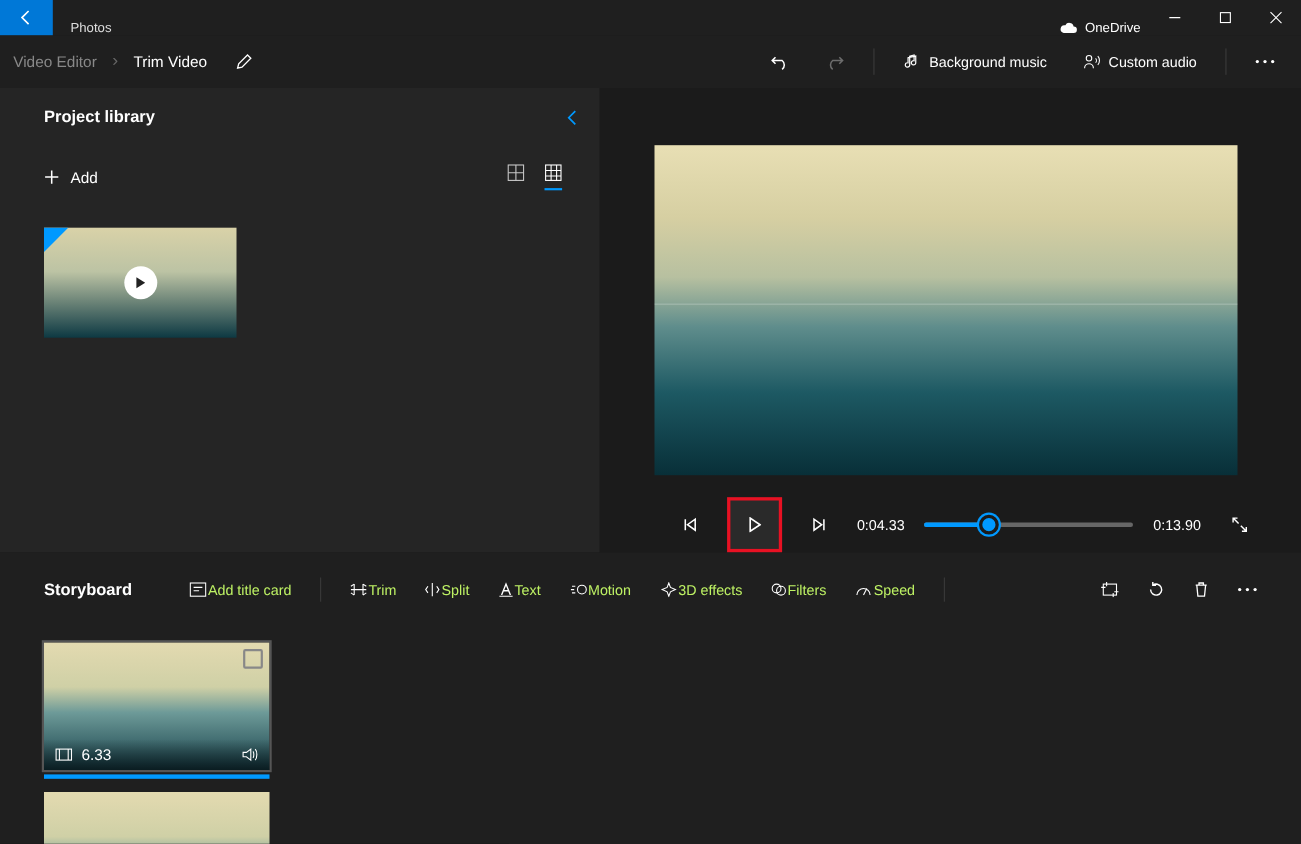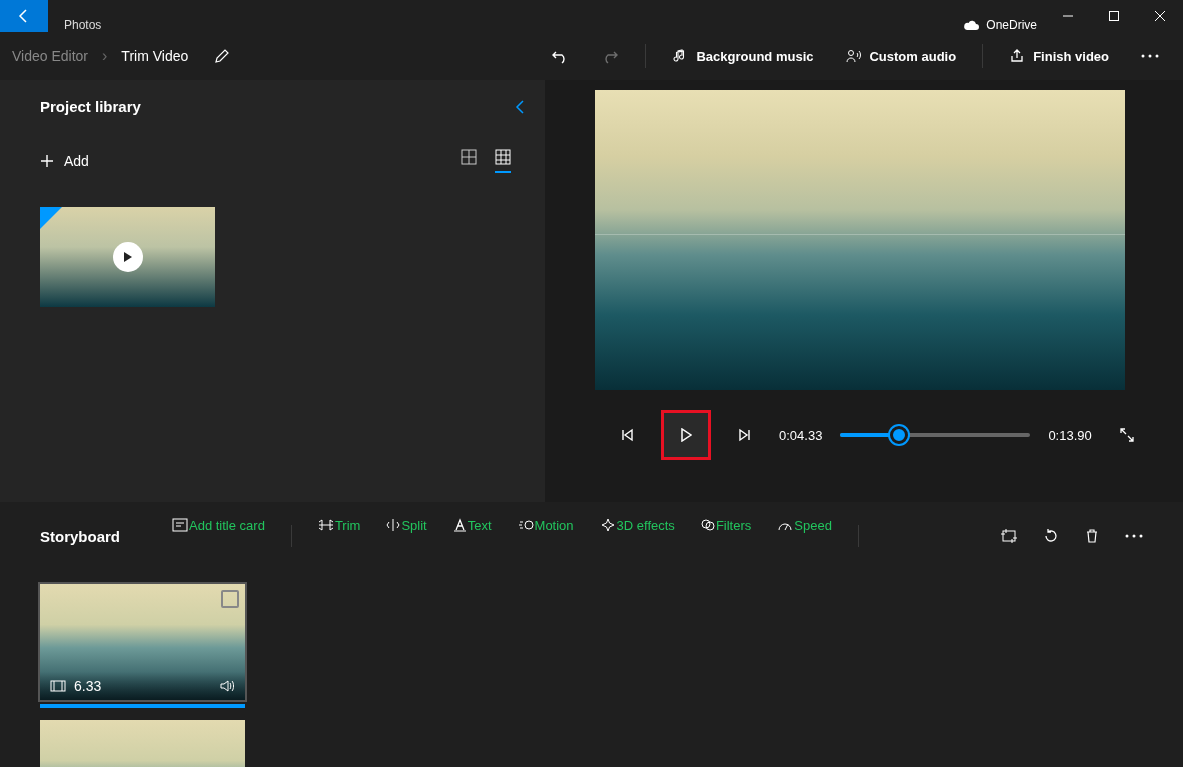--- a/index.html
+++ b/index.html
@@ -13,61 +13,61 @@
   .onedrive { display:flex; align-items:center; gap:6px; font-size:12px; color:#fff; margin-right:8px; }
   .winctl { width:46px; height:32px; display:flex; align-items:center; justify-content:center; color:#fff; }
   .winctl svg { stroke:#fff; }
 
   
   .cmdbar { height:48px; background:#1f1f1f; display:flex; align-items:center; padding:0 12px; gap:8px; }
   .bc-item { font-size:14px; color:#888; }
   .bc-item.active { color:#fff; }
   .bc-sep { color:#666; margin:0 6px; }
   .cmdbar .spacer { flex:1; }
-  .cmd-btn { display:flex; align-items:center; gap:8px; padding:0 12px; height:40px; font-size:13px; color:#fff;font-weight:bold; }
+  .cmd-btn { display:flex; align-items:center; gap:8px; padding:0 12px; height:40px; font-size:13px; color:#fff; }
   .cmd-btn.dis { opacity:.35; }
   .cmd-sep { width:1px; height:24px; background:#3a3a3a; margin:0 6px; }
   .edit-icon { margin-left:18px; }
 
   
   .main { display:flex; height:calc(100% - 32px - 48px - 265px); }
   .lib-panel { width:545px; background:#252525; margin:0; padding:18px 20px 0 40px; position:relative; }
   .lib-head { display:flex; align-items:center; justify-content:space-between; }
   .lib-title { font-size:15px; font-weight:600; }
   .collapse-btn { color:#0078d7; font-size:16px; }
   .lib-tools { display:flex; align-items:center; justify-content:space-between; margin-top:34px; padding-right:14px;gap:32px; }
   .add-btn { display:flex; align-items:center; gap:10px; font-size:14px; color:#fff; }
   .view-btns { display:flex; gap:18px; }
   .view-btn { opacity:.75; }
   .view-btn.sel { border-bottom:2px solid #0099ff; padding-bottom:6px; opacity:1; }
   .lib-thumb { margin-top:34px; width:175px; height:100px; position:relative; background:linear-gradient(180deg,#d9d2a8 0%,#bcc3a4 40%,#0d3943 100%); }
   .lib-thumb .corner { position:absolute; top:0; left:0; width:0; height:0; border-top:22px solid #0099ff; border-right:22px solid transparent; }
   .lib-thumb .play { position:absolute; top:50%; left:50%; transform:translate(-50%,-50%); width:30px; height:30px; border-radius:50%; background:#fff; display:flex; align-items:center; justify-content:center; }
 
-  .preview-panel { flex:1; background:#1b1b1b; padding:10px 30px 0 50px; display:flex; flex-direction:column; }
+  .preview-panel { flex:1; background:#1b1b1b; padding:10px 30px 0 50px; display:flex; flex-direction:column;justify-content:flex-end; }
   .preview-img { width:530px; height:300px; background:
      linear-gradient(180deg,#e8dfb4 0%, #d6cfa2 22%, #b7c0a0 40%, #5f8d8c 55%, #1d5963 75%, #082f38 100%);
      position:relative;
   }
   .preview-img::after { content:""; position:absolute; left:0; right:0; top:48%; height:1px; background:rgba(255,255,255,.25); }
 
   .play-row { display:flex; align-items:center; gap:18px; margin-top:20px; padding-left:16px; }
   .pc-btn { width:32px; height:32px; display:flex; align-items:center; justify-content:center; color:#fff; }
   .pc-btn.play-main { width:50px; height:50px; border:3px solid #e81123; background:#2a2a2a; }
   .time { font-size:13px; color:#fff; }
   .scrub { position:relative; width:190px; height:4px; background:#666; border-radius:2px; }
   .scrub .fill { position:absolute; left:0; top:0; bottom:0; width:31%; background:#0099ff; border-radius:2px; }
   .scrub .knob { position:absolute; top:50%; left:31%; transform:translate(-50%,-50%); width:18px; height:18px; border-radius:50%; background:#0099ff; border:3px solid #1b1b1b; box-shadow:0 0 0 2px #0099ff; }
   .fs-btn { margin-left:auto; margin-right:10px; }
 
   
   .storyboard { height:265px; background:#1f1f1f; padding:14px 40px 0 40px; }
   .sb-bar { display:flex; align-items:center; gap:6px; height:40px; }
   .sb-title { font-size:15px; font-weight:600; margin-right:36px; }
-  .sb-btn { display:flex; gap:1px; padding:0 10px; height:36px; font-size:13px; color:#22c55e; }
+  .sb-btn { display:flex; align-items:center; gap:1px; padding:0 10px; height:36px; font-size:13px; color:#bef264; }
   .sb-sep { width:1px; height:22px; background:#3a3a3a; margin:0 10px; }
   .sb-icons-right { margin-left:auto; display:flex; gap:26px; align-items:center; }
 
   .clips { display:flex; gap:20px; margin-top:28px;flex-direction:column; }
   .clip { width:205px; position:relative; }
   .clip .img { height:116px; background:linear-gradient(180deg,#e3dab0 0%,#cfd0a6 35%,#6d9a98 55%,#163f49 100%); position:relative; }
   .clip.sel .img { outline:2px solid #555; }
   .clip.sel .chk { position:absolute; top:6px; right:6px; width:18px; height:18px; border:2px solid #888; border-radius:2px; }
   .clip .bar { display:flex; align-items:center; justify-content:space-between; position:absolute; left:0; right:0; bottom:0; padding:6px 10px; background:linear-gradient(180deg,rgba(0,0,0,0),rgba(0,0,0,.55)); }
   .clip .dur { display:flex; align-items:center; gap:8px; font-size:14px; color:#fff; }
@@ -137,26 +137,20 @@
     <span>Background music</span>
   </div>
   <div class="cmd-btn">
     <svg width="16" height="16" viewBox="0 0 16 16">
         <circle cx="6" cy="5" r="2.5" fill="none" stroke="#fff"></circle>
         <path d="M2 14c0-2.5 2-4 4-4s4 1.5 4 4M12 5c1 1 1 3 0 4M14 3c2 2 2 6 0 8" fill="none" stroke="#fff"></path>
       </svg>
     <span>Custom audio</span>
   </div>
   <div class="cmd-sep"></div>
-  <div class="cmd-btn">
-    <svg width="16" height="16" viewBox="0 0 16 16">
-        <path d="M3 8v5h10V8M8 2v8M5 5l3-3 3 3" fill="none" stroke="#fff" stroke-width="1.3"></path>
-      </svg>
-    <span>Finish video</span>
-  </div>
   <div class="cmd-btn">
     <svg width="18" height="4" viewBox="0 0 18 4">
         <circle cx="2" cy="2" r="1.5" fill="#fff"></circle>
         <circle cx="9" cy="2" r="1.5" fill="#fff"></circle>
         <circle cx="16" cy="2" r="1.5" fill="#fff"></circle>
       </svg>
   </div>
 </div>
 
 <div class="main">

